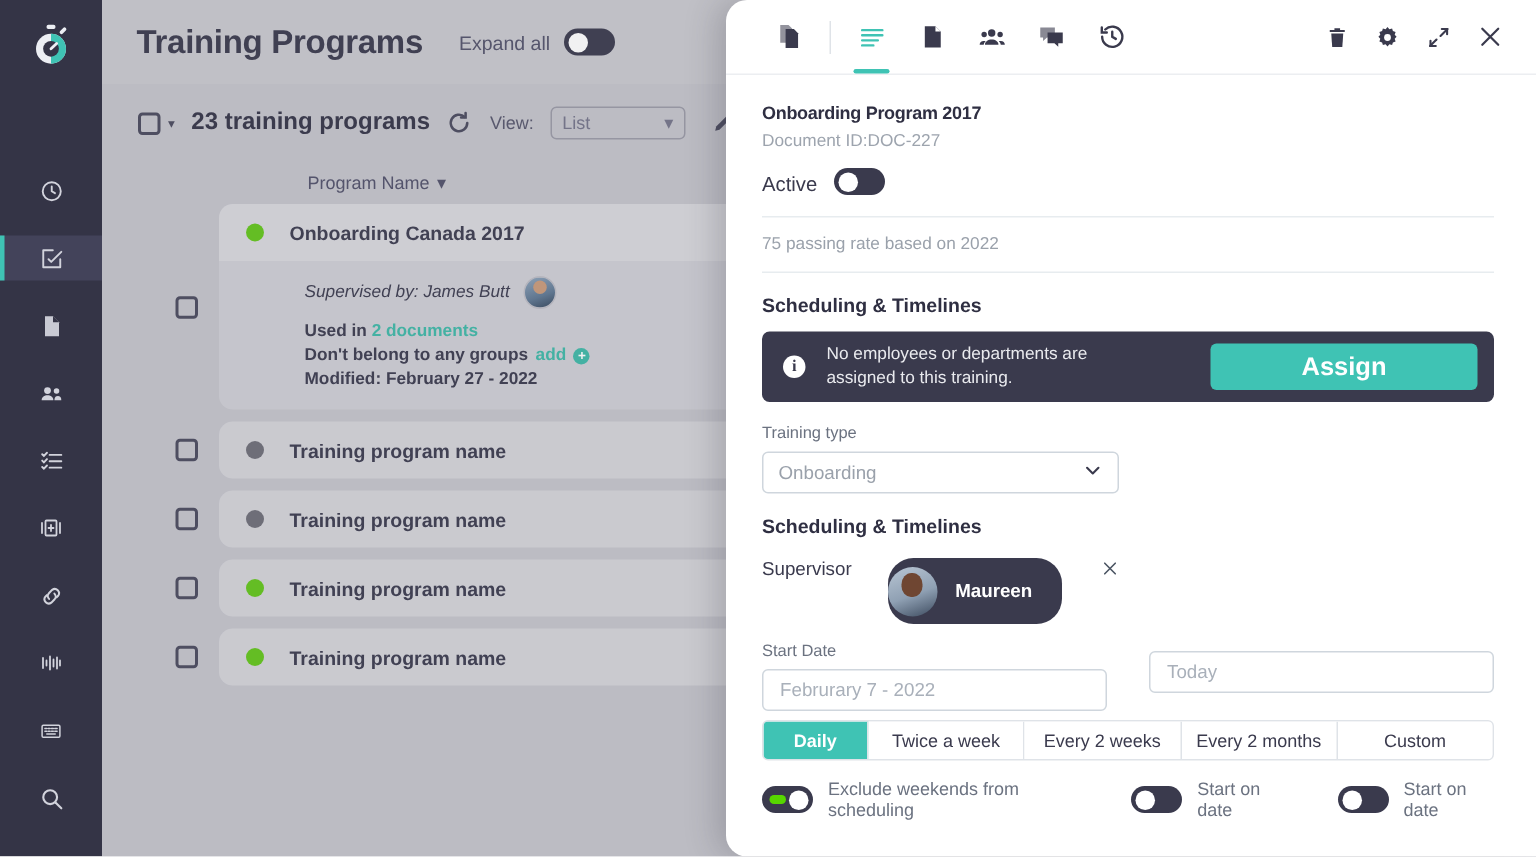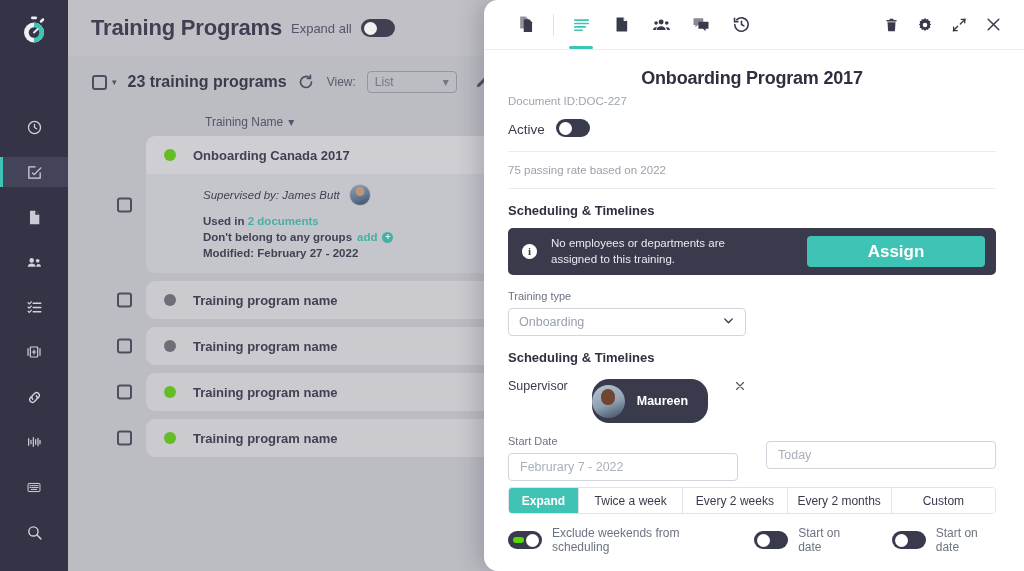--- a/index.html
+++ b/index.html
@@ -28,21 +28,21 @@
   }
   .rail-item svg { display: block; }
 
   
   .bg-app {
     position: absolute; left: 68px; top: 0; width: 956px; height: 571px;
     background: #c9c9cf; z-index: 1;
   }
   .bg-header { height: 56px; display: flex; align-items: center; padding-left: 23px; }
   .bg-title { font-size: 22px; font-weight: bold; color: #3a3a4d; letter-spacing: -0.2px; }
-  .expand-all { margin-left: 9px; display: flex; align-items: center; gap: 9px; justify-content: center; }
+  .expand-all { margin-left: 24px; display: flex; align-items: center; gap: 9px; justify-content: center; }
   .expand-all-label { font-size: 13px; color: #52526a; }
   .toggle {
     width: 34px; height: 18px; border-radius: 10px; background: #3a3a4d;
     position: relative; flex: 0 0 auto;
   }
   .toggle .knob {
     position: absolute; width: 13px; height: 13px; border-radius: 50%;
     background: #fff; top: 2.5px; left: 3px;
   }
 
@@ -127,21 +127,21 @@
   .tb-btn.accent { color: #3fc3b4; }
   .tb-btn.accent::after {
     content: ""; position: absolute; bottom: 0; left: 8px; right: 8px; height: 3px;
     background: #3fc3b4; border-radius: 2px;
   }
   .tb-sep { width: 1px; height: 22px; background: #dfe3e8; margin: 0 7px; }
   .tb-right { margin-left: auto; display: flex; align-items: center; gap: 8px; }
   .tb-act { width: 26px; height: 26px; display: flex; align-items: center; justify-content: center; color: #3a3a4d; }
 
   .panel-body { padding: 18px 28px 0 24px; overflow: hidden; flex: 1 1 auto; }
-  .doc-title { font-size: 18px; font-weight: bold; color: #2f2f42; letter-spacing: -0.2px; text-align: center; }
+  .doc-title { font-size: 12px; font-weight: bold; color: #2f2f42; letter-spacing: -0.2px; }
   .doc-id { font-size: 11.5px; color: #9da4ae; margin-top: 6px; }
   .active-row { display: flex; align-items: flex-end; gap: 11px; margin-top: 12px; }
   .active-label { font-size: 13.5px; color: #3a3a4d; }
   .divider { height: 1px; background: #e7ecef; margin-top: 14px; }
   .passing { font-size: 11.5px; color: #9aa1ab; margin-top: 12px; }
   .divider2 { height: 1px; background: #e7ecef; margin-top: 12px; }
 
   .sec-title { font-size: 13px; font-weight: bold; color: #2f2f42; margin-top: 14px; }
 
   .banner {
@@ -250,21 +250,21 @@
         <span class="edit-icon">
           <svg width="15" height="15" viewBox="0 0 16 16" fill="currentColor">
               <path d="M12.1 1.6 14.4 3.9 6 12.3 3 13l.7-3z"></path>
             </svg>
         </span>
       </div>
 
       <div class="col-head-wrap">
         <div class="col-head">
           <span class="name-col">
-            <span>Training Name</span>
+            <span>Program Name</span>
             <span>▾</span>
           </span>
           <span class="type-col">Training Type</span>
         </div>
       </div>
 
       <div class="row-block">
         <span class="chk row-chk"></span>
         <div class="row expanded">
           <span class="dot" style="background:#63c61a"></span>
@@ -533,21 +533,21 @@
           <div class="field-label" style="margin-top:0">Start Date</div>
           <div class="date-input">Februrary 7 - 2022</div>
         </div>
         <div class="date-col">
           <div class="date-input">Today</div>
         </div>
       </div>
 
 
       <div class="seg">
-        <div class="seg-item active">Expand</div>
+        <div class="seg-item active">Daily</div>
         <div class="seg-item">Twice a week</div>
         <div class="seg-item">Every 2 weeks</div>
         <div class="seg-item">Every 2 months</div>
         <div class="seg-item">Custom</div>
       </div>
 
       <div class="tog-row">
         <div class="tog-group">
           <span class="toggle green">
               <span class="knob" style="left:auto;right:3px"></span>

